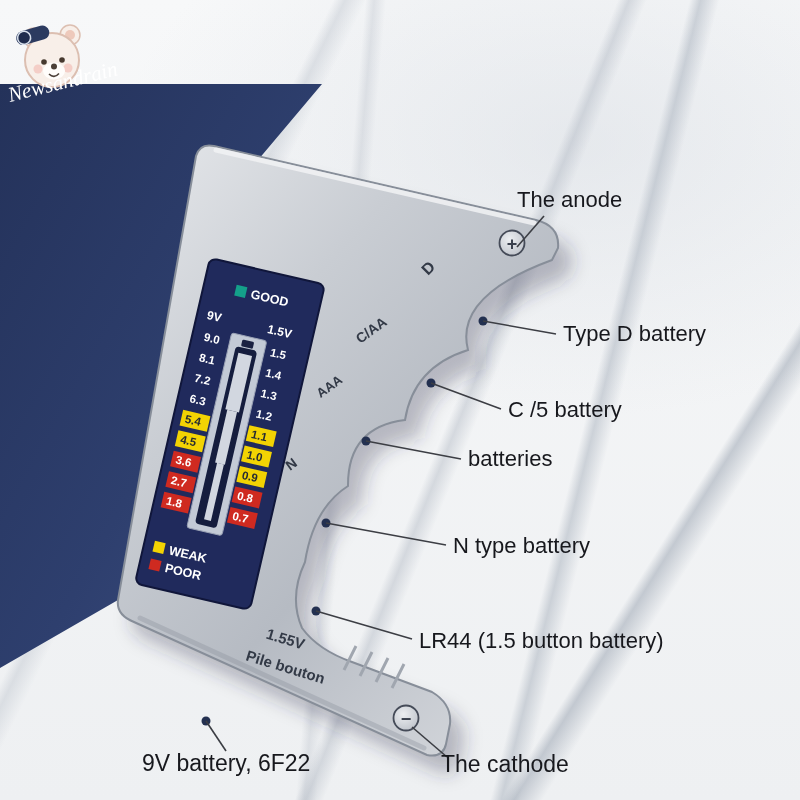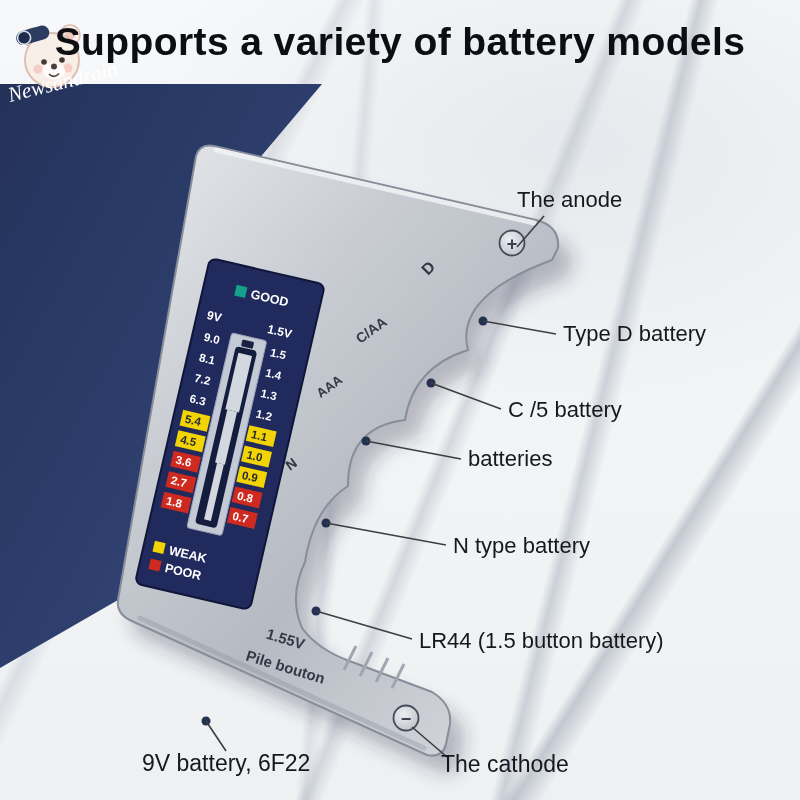--- a/index.html
+++ b/index.html
@@ -26,21 +26,20 @@
   .lcd-num{font-size:11.5px;font-weight:700;}
   .lcd-legend{font-size:12.5px;font-weight:700;fill:#ffffff;}
   .slot-label{font-weight:700;fill:#333a47;}
   .brand-script{font-family:"Liberation Serif", serif;font-style:italic;font-size:21px;fill:#ffffff;}
 </style>
 </head>
 <body>
 
 <div class="stage">
 
-  <div class="title">Supports a variety of battery models</div>
 
   <svg width="800" height="800" viewBox="0 0 800 800">
     <defs>
       <linearGradient id="bluegrad" x1="0" y1="0" x2="1" y2="1">
         <stop offset="0" stop-color="#24325a"></stop>
         <stop offset="0.55" stop-color="#2e3f6e"></stop>
         <stop offset="1" stop-color="#3d4f82"></stop>
       </linearGradient>
       <linearGradient id="metal" x1="0" y1="0" x2="0.8" y2="1">
         <stop offset="0" stop-color="#e7e9ec"></stop>

